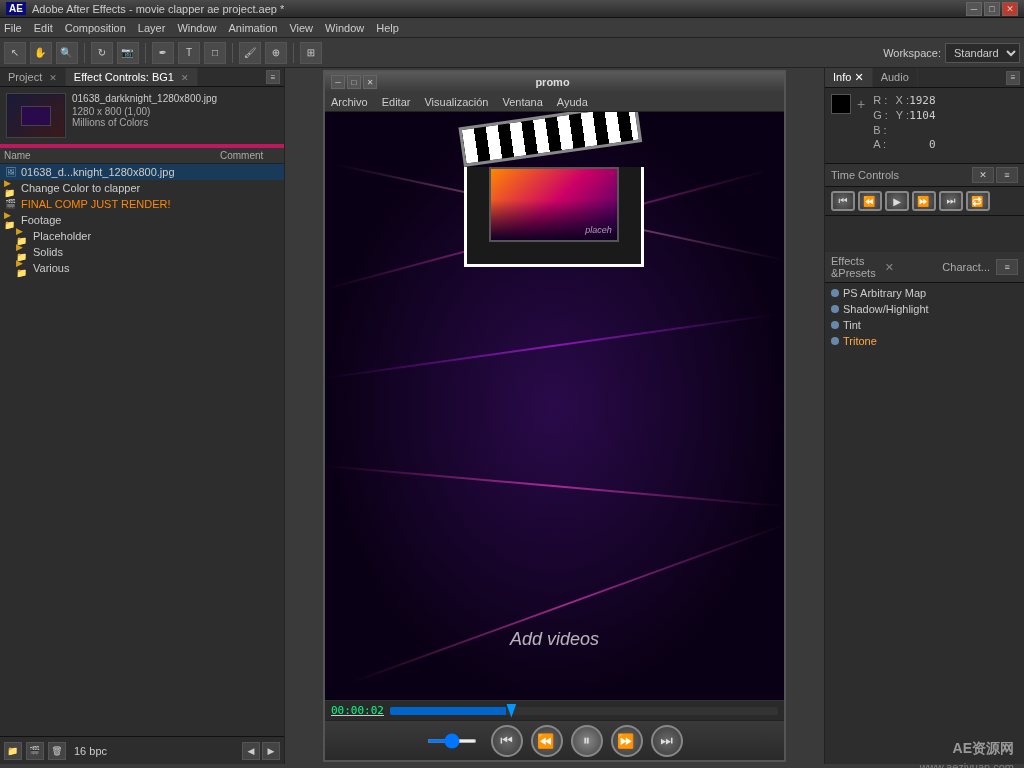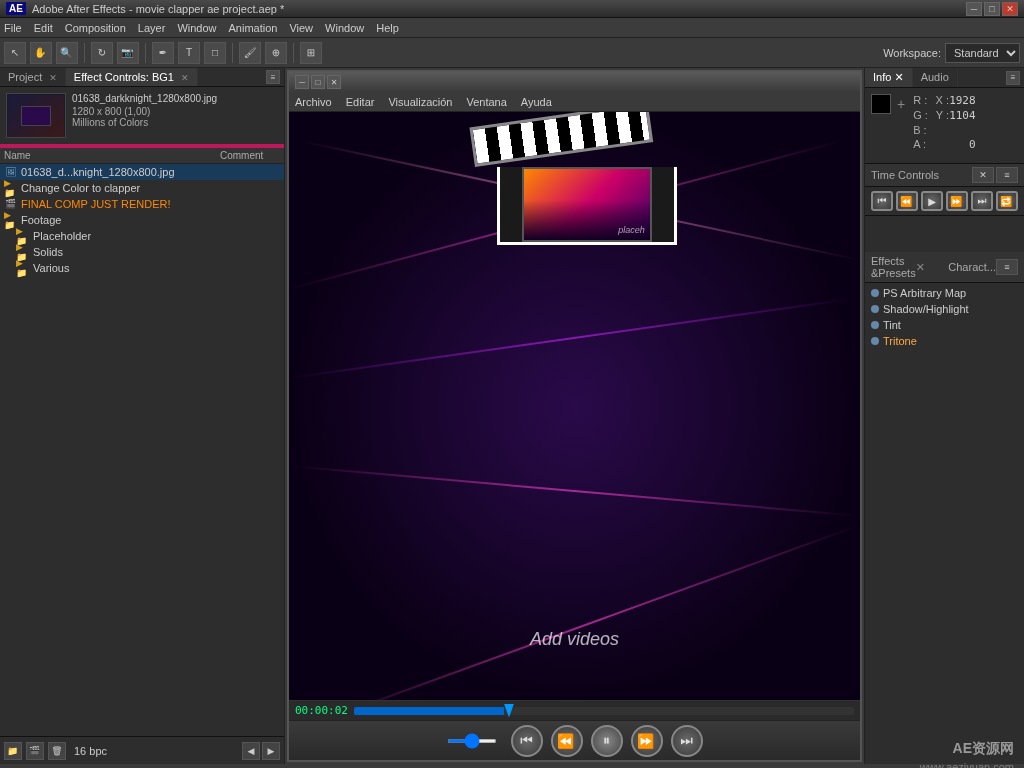--- a/index.html
+++ b/index.html
@@ -18,21 +18,21 @@
     #menu-bar span { color: #ccc; font-size: 11px; cursor: pointer; }
 
     
     #toolbar { background: #3a3a3a; height: 30px; display: flex; align-items: center; padding: 0 4px; border-bottom: 1px solid #222; gap: 4px; }
     .tool-btn { width: 22px; height: 22px; background: #4a4a4a; border: 1px solid #555; cursor: pointer; display: flex; align-items: center; justify-content: center; font-size: 10px; color: #ccc; }
     .tool-separator { width: 1px; height: 20px; background: #555; margin: 0 2px; }
     .workspace-label { margin-left: auto; color: #ccc; font-size: 11px; }
     .workspace-dropdown { background: #2a2a2a; border: 1px solid #555; color: #ccc; font-size: 11px; padding: 2px 4px; cursor: pointer; }
 
     
-    #main { display: flex; height: calc(768px - 22px - 20px - 30px); }
+    #main { display: flex; height: calc(768px - 22px - 20px - 30px); gap: 36px; }
 
     
     #left-panel { width: 285px; display: flex; flex-direction: column; border-right: 1px solid #222; }
     
     
     #project-tabs { display: flex; background: #2d2d2d; border-bottom: 1px solid #111; }
     .ptab { padding: 3px 8px; font-size: 11px; color: #aaa; cursor: pointer; border-right: 1px solid #333; }
     .ptab.active { background: #3a3a3a; color: #fff; }
     .ptab-close { color: #888; margin-left: 4px; font-size: 9px; }
 
@@ -78,37 +78,37 @@
     #preview-menubar span { font-size: 11px; color: #ccc; cursor: pointer; }
     
     #preview-canvas { flex: 1; background: #1a0a2e; position: relative; overflow: hidden; display: flex; align-items: center; justify-content: center; }
     
     
     .preview-content { width: 100%; height: 100%; position: relative; background: radial-gradient(ellipse at center, #2a0a4a 0%, #0a0015 70%); }
     .laser-lines { position: absolute; inset: 0; overflow: hidden; }
     .laser { position: absolute; height: 2px; background: linear-gradient(to right, transparent, #ff44cc, transparent); opacity: 0.6; }
     .clapper-board { position: absolute; top: 20px; left: 50%; transform: translateX(-30%); width: 180px; height: 140px; }
     .clapper-top { width: 180px; height: 40px; background: linear-gradient(135deg, #fff 25%, #000 25%, #000 50%, #fff 50%, #fff 75%, #000 75%); background-size: 20px 20px; border: 3px solid #fff; position: relative; }
-    .clapper-body { width: 180px; height: 78px; background: #1a1a1a; border: 3px solid #fff; border-top: none; display: flex; justify-content: center; overflow: hidden; margin-left: 22px; }
+    .clapper-body { width: 180px; height: 100px; background: #1a1a1a; border: 3px solid #fff; border-top: none; display: flex; justify-content: center; overflow: hidden; }
     .clapper-screen { width: 130px; height: 75px; background: linear-gradient(135deg, #ff6600 0%, #cc0066 50%, #220044 100%); border: 2px solid #333; position: relative; overflow: hidden; }
     .add-videos-text { position: absolute; bottom: 30px; left: 50%; transform: translateX(-50%); color: rgba(255,255,255,0.7); font-size: 16px; font-style: italic; white-space: nowrap; }
     
     
-    #preview-timebar { height: 20px; background: #2a2a2a; border-top: 1px solid #333; display: flex; align-items: center; padding: 0 6px; }
+    #preview-timebar { height: 20px; background: #2a2a2a; border-top: 1px solid #333; display: flex; align-items: center; padding: 0 6px; text-decoration: underline; }
     #time-display { color: #00ff88; font-size: 11px; font-family: monospace; margin-right: 6px; }
     #time-slider { flex: 1; height: 8px; background: linear-gradient(to right, #0066cc 30%, #333 30%); border-radius: 2px; position: relative; }
     .time-marker { position: absolute; top: -3px; left: 30%; width: 10px; height: 14px; background: #0099ff; clip-path: polygon(50% 100%, 0 0, 100% 0); }
     
     #preview-transport { height: 40px; background: linear-gradient(to bottom, #3a3a3a, #2a2a2a); display: flex; align-items: center; justify-content: center; gap: 8px; border-top: 1px solid #222; }
     .transport-btn { width: 32px; height: 32px; border-radius: 50%; background: radial-gradient(circle, #6a6a6a, #3a3a3a); border: 2px solid #888; cursor: pointer; display: flex; align-items: center; justify-content: center; color: #ddd; font-size: 14px; }
     .transport-btn.pause { background: radial-gradient(circle, #888, #444); }
     #vol-slider { width: 60px; height: 4px; background: #555; border-radius: 2px; margin-right: 10px; }
 
     
-    #right-panel { width: 160px; display: flex; flex-direction: column; border-left: 1px solid #222; }
+    #right-panel { width: 200px; display: flex; flex-direction: column; border-left: 1px solid #222; }
     
     #info-tabs { display: flex; background: #2d2d2d; border-bottom: 1px solid #111; }
     .rtab { padding: 3px 8px; font-size: 11px; color: #aaa; cursor: pointer; border-right: 1px solid #333; }
     .rtab.active { background: #3a3a3a; color: #fff; }
     
     #info-panel { padding: 6px; background: #2d2d2d; border-bottom: 1px solid #111; }
     .color-swatch { width: 20px; height: 20px; background: #000; border: 1px solid #555; display: inline-block; vertical-align: middle; margin-right: 6px; }
     .info-row { display: flex; justify-content: space-between; margin-bottom: 2px; font-size: 11px; }
     .info-label { color: #aaa; }
     .info-value { color: #ccc; font-family: monospace; }
@@ -279,20 +279,21 @@
   </div>
 
   <div id="center-panel">
     <div id="preview-window">
       <div id="preview-titlebar">
         <div class="controls">
           <div class="ctrl-btn">─</div>
           <div class="ctrl-btn">□</div>
           <div class="ctrl-btn">✕</div>
         </div>
+        <div class="title">promo</div>
         <div style="width:50px;"></div>
       </div>
 
       <div id="preview-menubar">
         <span>Archivo</span>
         <span>Editar</span>
         <span>Visualización</span>
         <span>Ventana</span>
         <span>Ayuda</span>
       </div>

